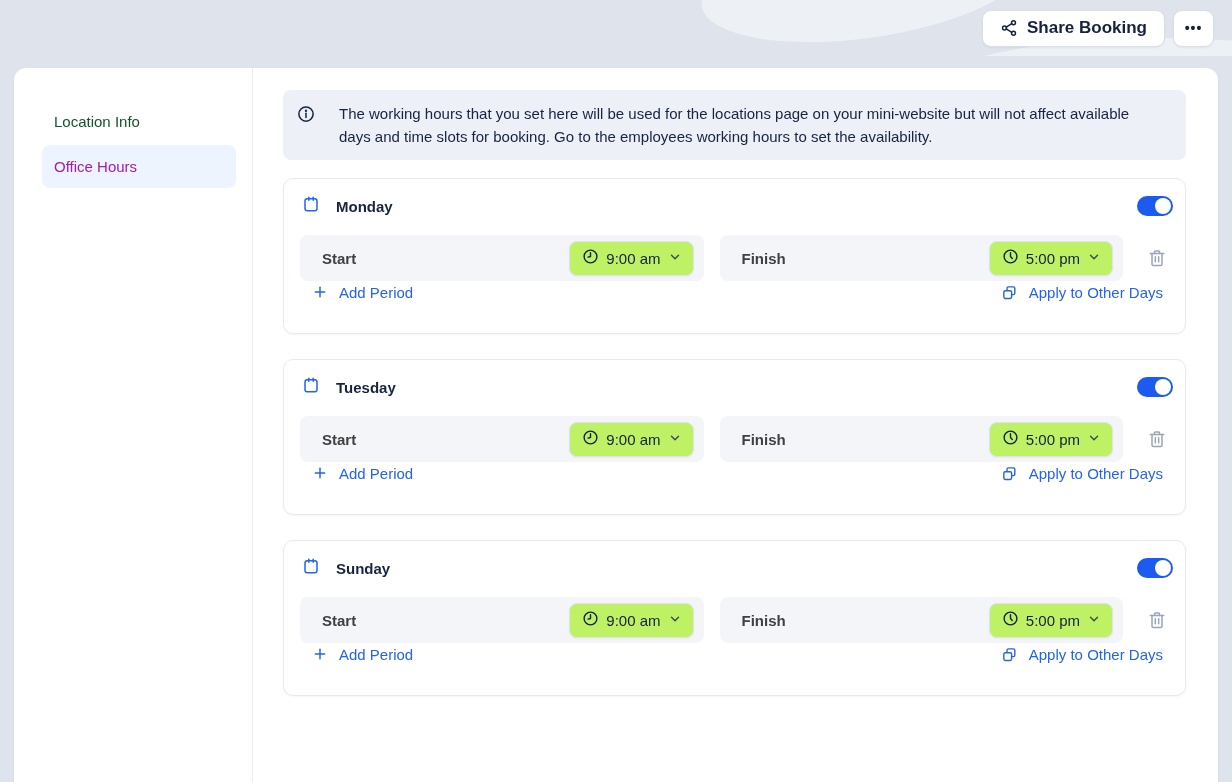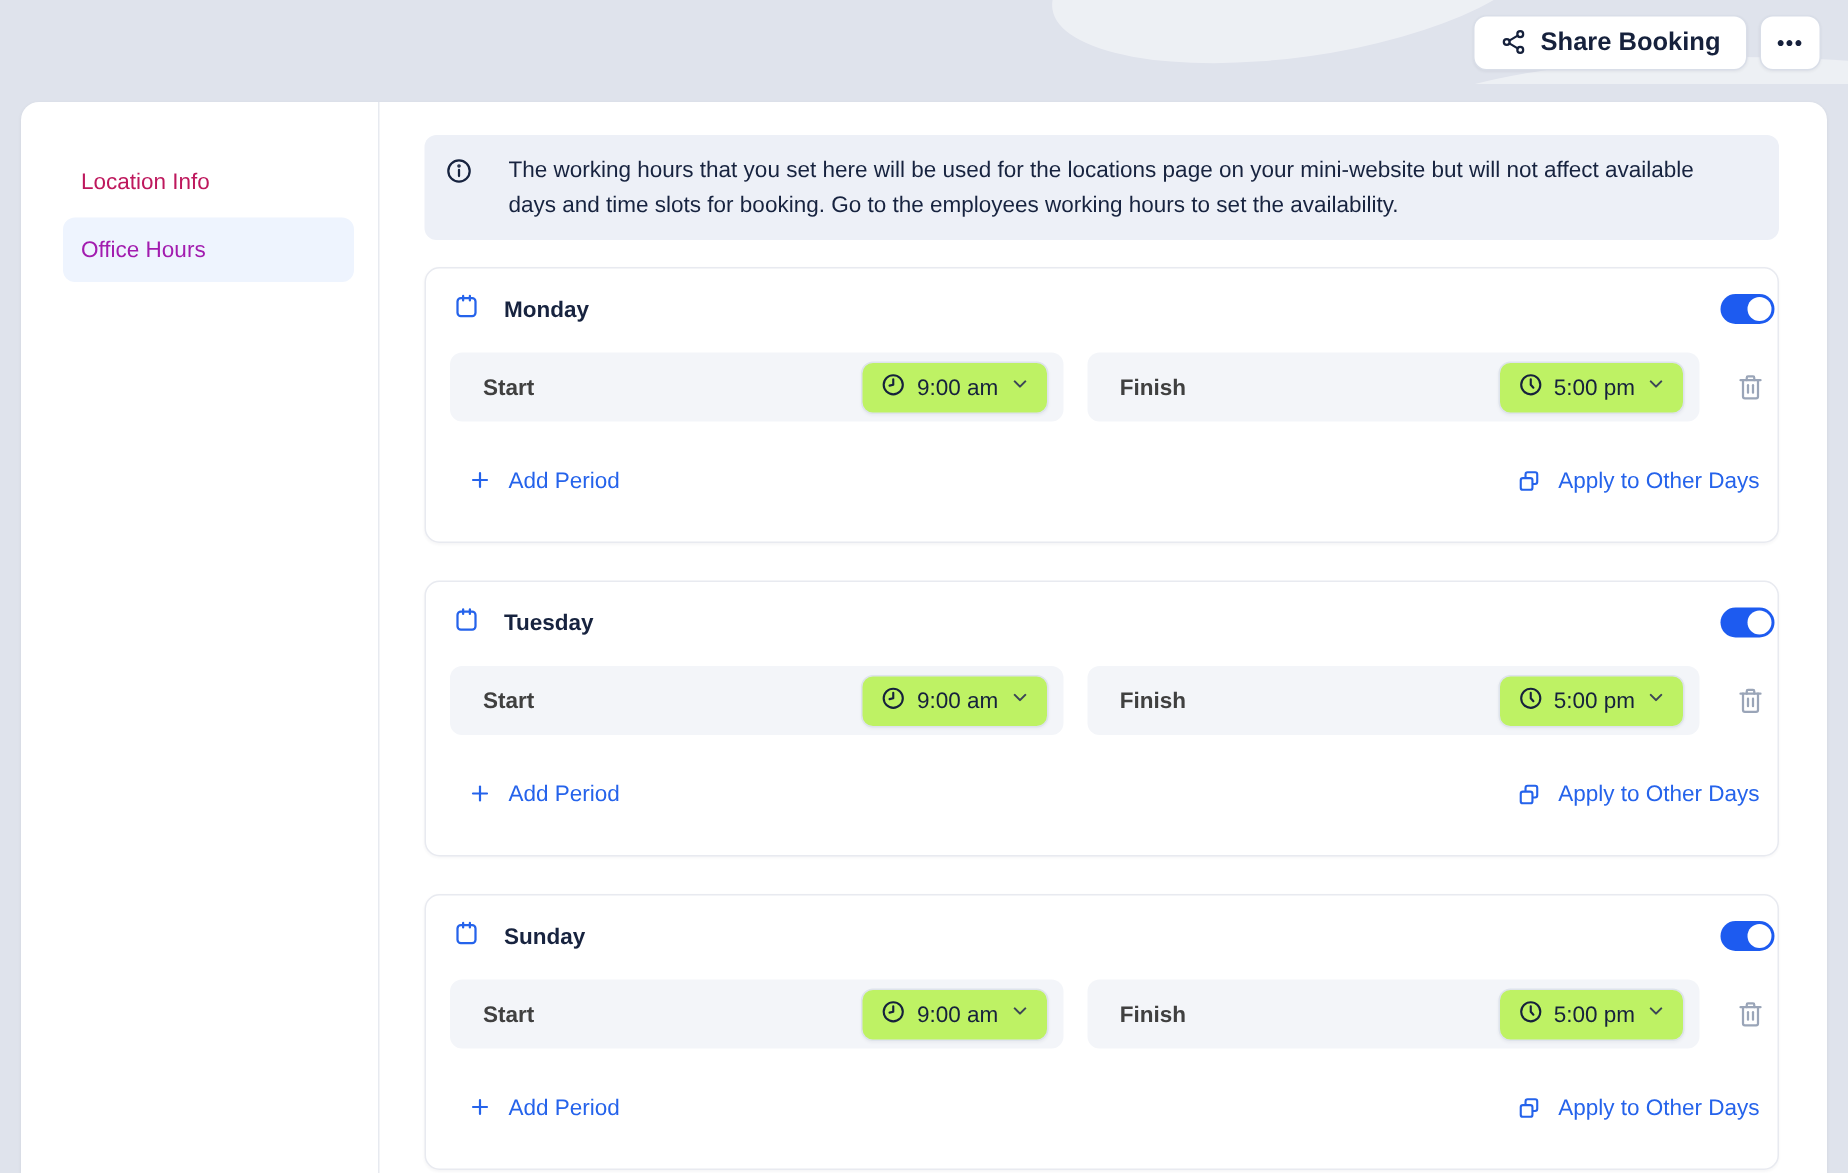--- a/index.html
+++ b/index.html
@@ -42,39 +42,39 @@
     background:#ffffff;
     border-radius:12px 12px 0 0;
     box-shadow:0 1px 3px rgba(16,24,40,.06);
     display:flex;
   }
 
   
   .sidebar { width:239px; border-right:1px solid #e7eaf0; padding-top:30px; flex-shrink:0; }
   .side-item {
     margin:2px 16px 2px 28px; padding:13px 12px;
-    border-radius:8px; font-size:15px; color:#be185d; cursor:pointer;
+    border-radius:8px; font-size:15px; color:#14532d; cursor:pointer;
   }
   .side-item.active { background:#eef4fe; color:#a21caf; }
 
   
   .content { flex:1; padding:22px 32px 0 30px; overflow:hidden; }
 
   .notice {
     background:#edf0f7; border-radius:8px;
     padding:12px 24px 12px 14px;
     display:flex; gap:24px;
     font-size:15px; line-height:23px; color:#17233f;
   }
   .notice-icon { flex-shrink:0; margin-top:3px; }
 
   
   .day-card {
     border:1px solid #e8eaf0; border-radius:10px; background:#ffffff;
-    padding:16px 0 30px 16px; margin-top:18px;
+    padding:16px 10px 30px 16px; margin-top:18px;
     box-shadow:0 1px 2px rgba(16,24,40,.04);
   }
   .day-card + .day-card { margin-top:25px; }
   .day-head { display:flex; align-items:center; gap:16px; height:22px; padding:0 2px; }
   .day-name { font-size:15px; font-weight:700; color:#17233f; }
 
   .switch {
     margin-left:auto; width:36px; height:20px; border-radius:999px;
     background:#c6ccd9; position:relative; cursor:pointer; flex-shrink:0;
   }
@@ -97,21 +97,21 @@
     height:35px; padding:0 11px 0 12px;
     background:#bef264; border:1px solid #dee3ec; border-radius:8px;
     font-size:15px; color:#16213c; cursor:pointer;
     box-shadow:0 1px 2px rgba(16,24,40,.04);
   }
   .delete-col { width:36px; display:flex; justify-content:center; }
   .trash-btn { background:none; border:none; cursor:pointer; color:#9aa5b8; padding:2px; }
   .trash-btn svg { display:block; }
 
   .links-row {
-    margin-top:28px; padding:0 12px;
+    padding:0 12px;
     display:flex; justify-content:space-between; align-items:center; height:22px;
   }
   .text-link {
     display:inline-flex; align-items:center; gap:11px;
     font-size:15px; font-weight:500; color:#2563eb; cursor:pointer;
   }
   .text-link svg { display:block; }
 </style>
 </head>
 <body>

